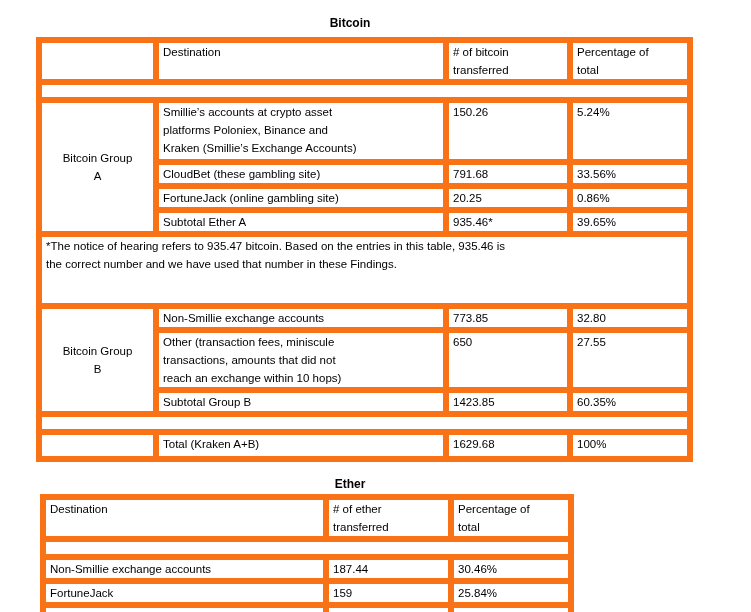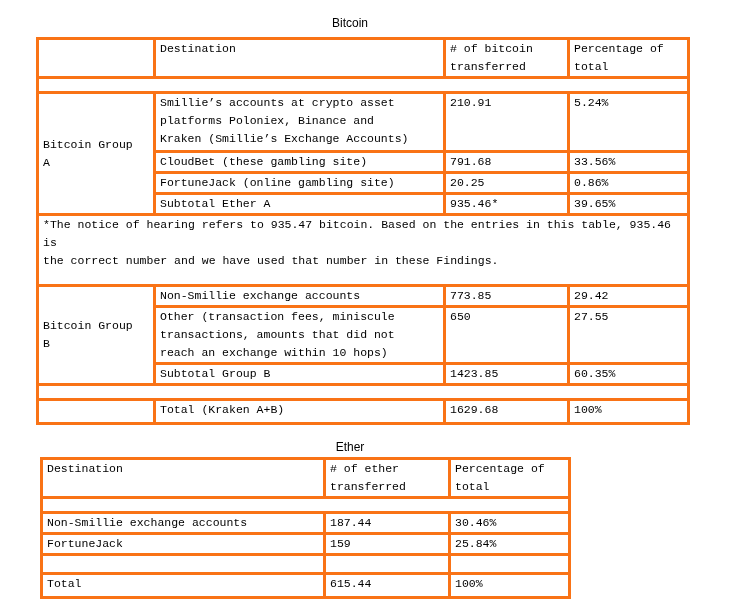--- a/index.html
+++ b/index.html
@@ -12,53 +12,53 @@
     background: #ffffff;
     color: #000000;
     font-family: "Liberation Sans", "DejaVu Sans", sans-serif;
     font-size: 11.5px;
     line-height: 18px;
     overflow: hidden;
   }
   .table-title {
     width: 628px;
     text-align: center;
-    font-weight: normal;
+    font-weight: bold;
     font-size: 12px;
     line-height: 16px;
   }
   .title-bitcoin { margin: 0 0 6px 0; }
   .title-ether { margin: 14px 0 2px 0; }
   table {
     border-collapse: collapse;
     table-layout: fixed;
     background: #ffffff;
   }
   .tbl-bitcoin { width: 651px; }
   .tbl-ether { width: 528px; margin-left: 4px; }
   td {
-    border: 3px solid #f97316;
+    border: 6px solid #f97316;
     padding: 0 4px;
     vertical-align: top;
     text-align: left;
     overflow: hidden;
     word-wrap: break-word;
-    font-family: Liberation Mono, monospace;
   }
   .pre { white-space: pre-line; }
   .hdr-row td { height: 36px; }
   .spacer-row td { height: 12px; padding: 0; }
   .row-tall3 td { height: 56px; margin-top: 44px; }
   .row-tall3b td { height: 54px; }
   .row-tall2 td { height: 36px; }
   .single-row td { height: 18px; }
   .empty-bordered-row td { height: 16px; }
   .total-row td { height: 21px; }
   .footnote-row td { height: 52px; padding-bottom: 14px; }
   .group-cell {
+    text-align: center;
     vertical-align: middle;
     white-space: pre-line;
   }
 </style>
 </head>
 <body>
 
 <div class="page">
 
   <div class="table-title title-bitcoin">Bitcoin</div>
@@ -81,21 +81,21 @@
     </tr>
     <tr class="spacer-row">
       <td colspan="4"></td>
     </tr>
     <tr class="row-tall3">
       <td class="group-cell" rowspan="4">Bitcoin Group
 A</td>
       <td class="pre">Smillie’s accounts at crypto asset
 platforms Poloniex, Binance and
 Kraken (Smillie’s Exchange Accounts)</td>
-      <td>210.91</td>
+      <td>150.26</td>
       <td>5.24%</td>
     </tr>
     <tr class="single-row">
       <td>CloudBet (these gambling site)</td>
       <td>791.68</td>
       <td>33.56%</td>
     </tr>
     <tr class="single-row">
       <td>FortuneJack (online gambling site)</td>
       <td>20.25</td>
@@ -108,21 +108,21 @@
     </tr>
     <tr class="footnote-row">
       <td colspan="4" class="pre">*The notice of hearing refers to 935.47 bitcoin. Based on the entries in this table, 935.46 is
 the correct number and we have used that number in these Findings.</td>
     </tr>
     <tr class="single-row">
       <td class="group-cell" rowspan="3">Bitcoin Group
 B</td>
       <td>Non-Smillie exchange accounts</td>
       <td>773.85</td>
-      <td>29.42</td>
+      <td>32.80</td>
     </tr>
     <tr class="row-tall3b">
       <td class="pre">Other (transaction fees, miniscule
 transactions, amounts that did not
 reach an exchange within 10 hops)</td>
       <td>650</td>
       <td>27.55</td>
     </tr>
     <tr class="single-row">
       <td>Subtotal Group B</td>

